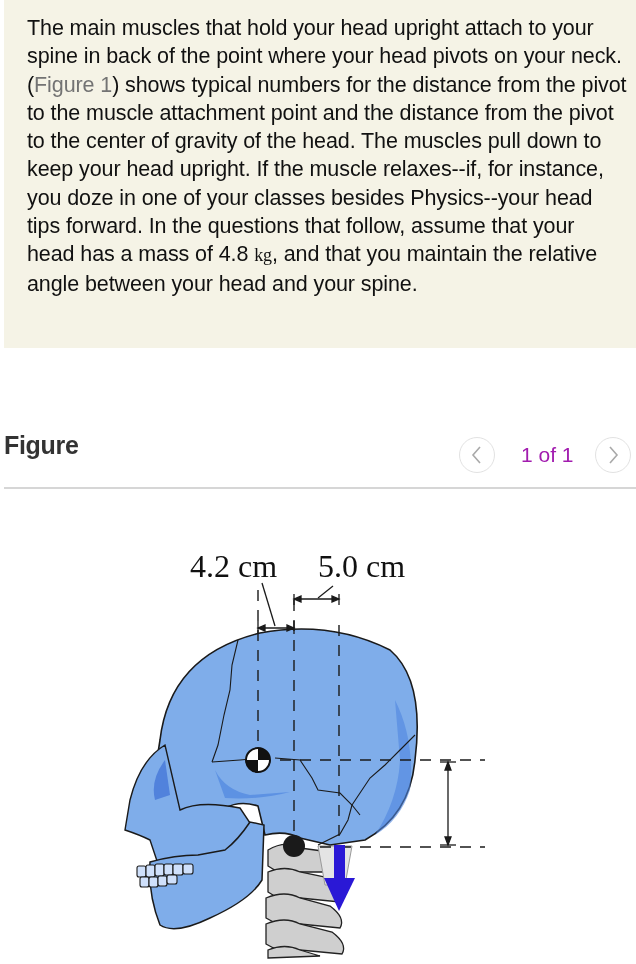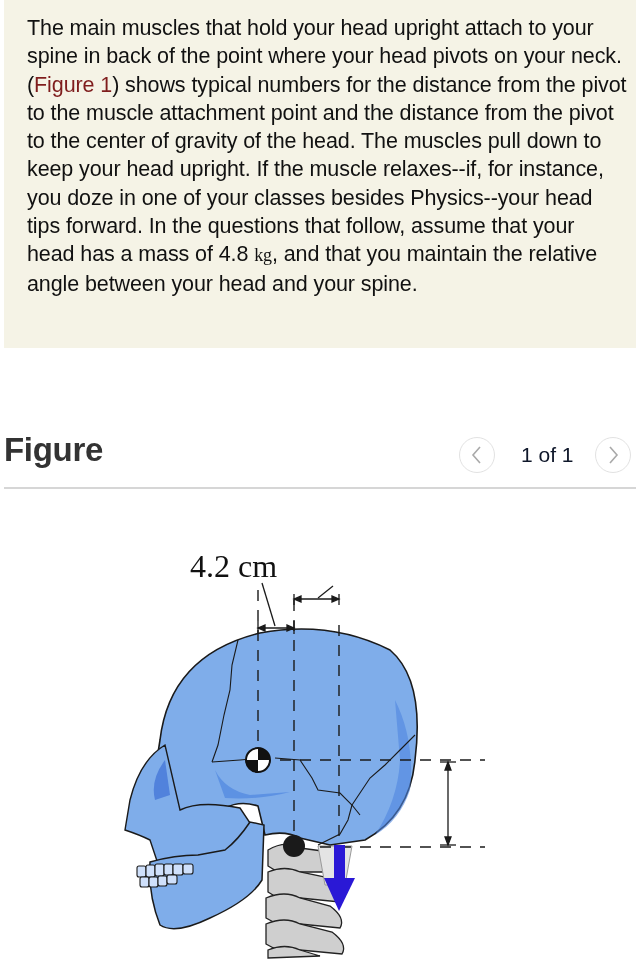--- a/index.html
+++ b/index.html
@@ -9,35 +9,35 @@
   }
   .problem-panel {
     position: absolute; left: 4px; top: 0; width: 632px; height: 348px;
     background: #f5f3e6;
   }
   .problem-text {
     position: absolute; left: 27px; top: 14px; width: 600px;
     font-size: 21.5px; line-height: 28.3px; color: #111;
     letter-spacing: -0.1px;
   }
-  .fig-link { color: #7f1d1d; cursor: pointer; }
+  .fig-link { color: #737373; cursor: pointer; }
   .math-unit { font-family: "Liberation Serif", serif; font-size: 18px; }
   .figure-header { position: absolute; left: 0; top: 420px; width: 636px; height: 70px; }
   .figure-title {
-    position: absolute; left: 4px; top: 11px; font-size: 33px; font-weight: bold;
+    position: absolute; left: 4px; top: 11px; font-size: 25px; font-weight: bold;
     color: #333; letter-spacing: -0.3px;
   }
   .nav-btn {
     position: absolute; top: 17px; width: 36px; height: 36px; border-radius: 50%;
     border: 1.5px solid #e2e2e2; background: #fff; box-sizing: border-box;
     display: flex; align-items: center; justify-content: center; cursor: pointer;
   }
   .nav-prev { left: 459px; }
   .nav-next { left: 595px; }
-  .page-indicator { position: absolute; left: 521px; top: 23px; font-size: 21px; color: #0f172a; }
+  .page-indicator { position: absolute; left: 521px; top: 23px; font-size: 21px; color: #a21caf; }
   .divider { position: absolute; left: 4px; top: 487px; width: 632px; height: 2px; background: #d6d6d6; }
   .figure-area { position: absolute; left: 0; top: 490px; width: 636px; height: 474px; text-align: right; }
   .fig-label {
     position: absolute; font-family: "Liberation Serif", serif; font-size: 32px; color: #111;
     white-space: nowrap;
   }
 </style>
 </head>
 <body>
 
@@ -139,13 +139,14 @@
     </g>
 
     <circle cx="294" cy="846" r="11" fill="#1a1a1a"></circle>
 
     <g>
       <rect x="334" y="845" width="11" height="38" fill="#2a18d6"></rect>
       <path d="M324 878 L355 878 L339 911 Z" fill="#2a18d6"></path>
     </g>
   </svg>
   <div class="fig-label" style="left:190px;top:58px;">4.2 cm</div>
+  <div class="fig-label" style="left:318px;top:58px;">5.0 cm</div>
 </div>
 
 </body></html>

